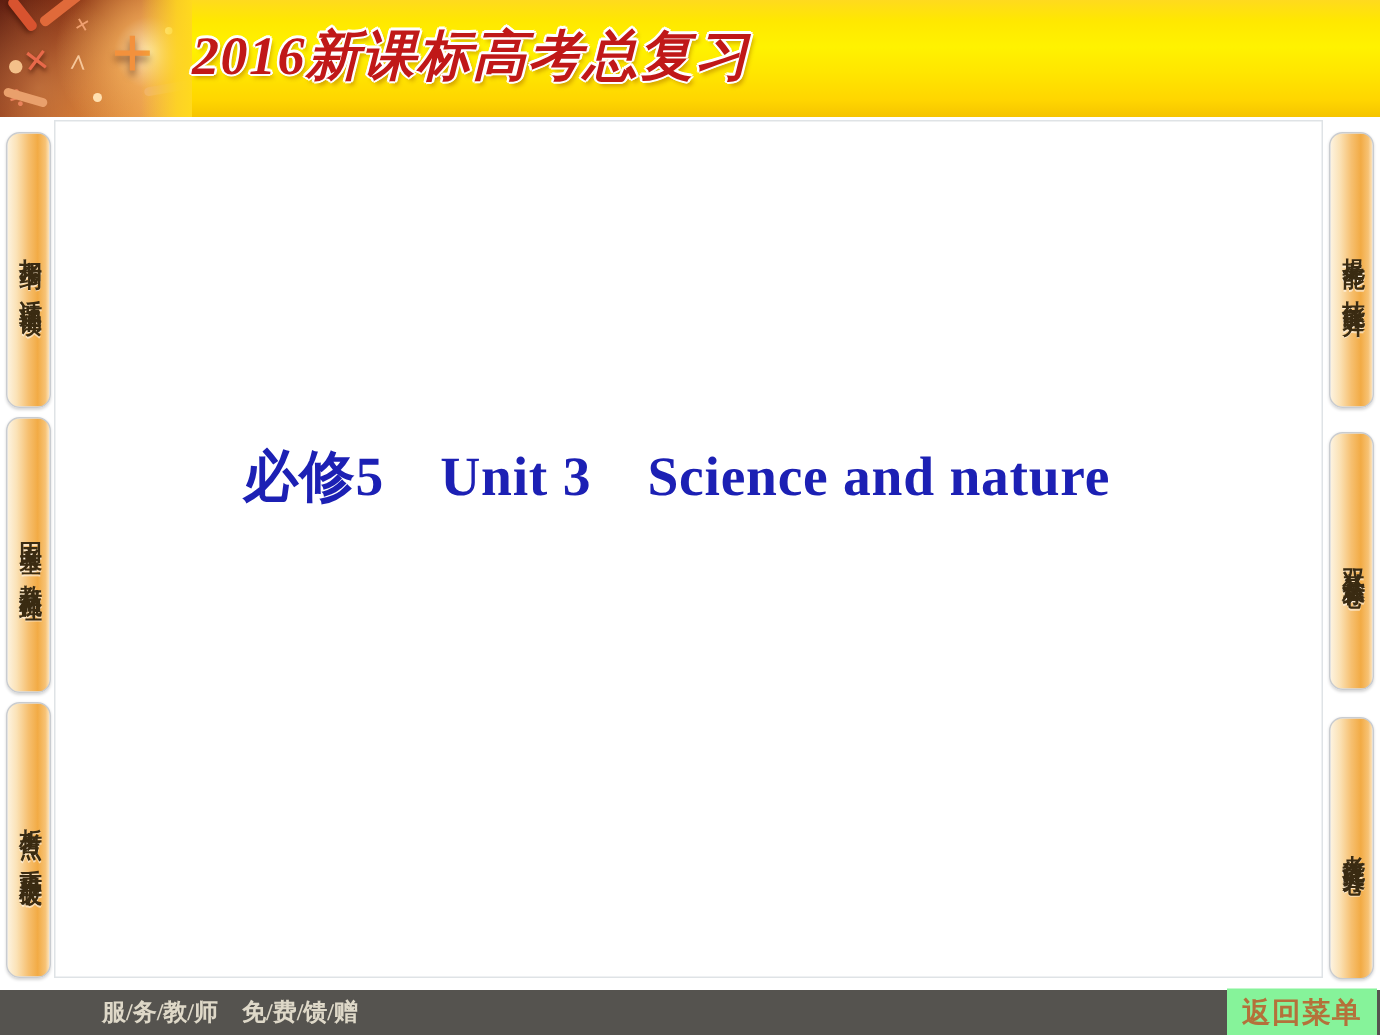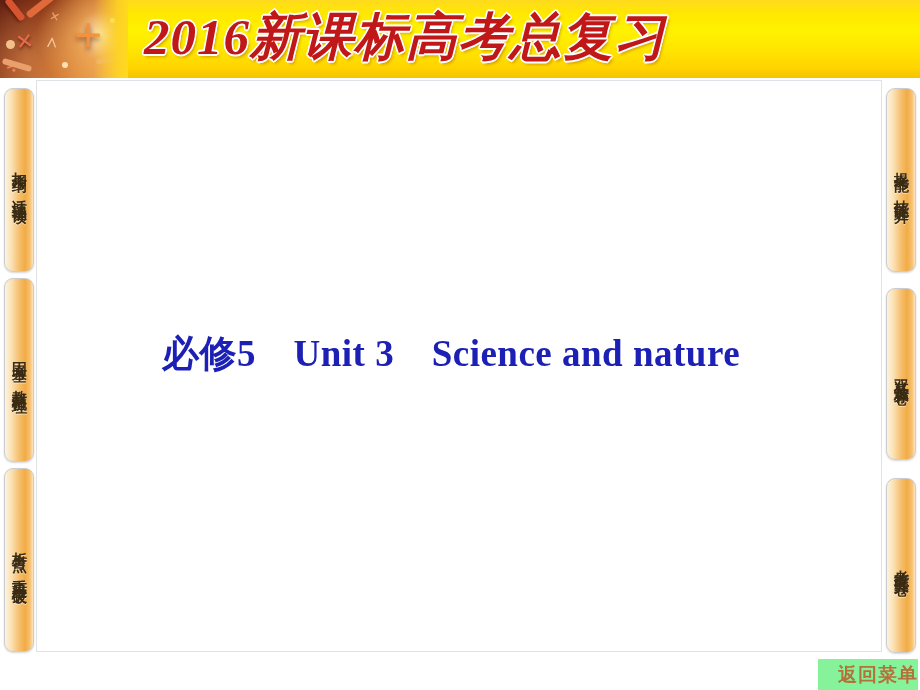--- a/index.html
+++ b/index.html
@@ -75,33 +75,32 @@
     background: linear-gradient(90deg, rgba(240,170,80,0) 0%, rgba(255,216,30,0.85) 70%, #ffd91e 100%);
   }
 
   .header-title {
     position: absolute;
     left: 128px; top: 8px;
     height: 58px;
     display: flex;
     align-items: center;
     font-family: "Liberation Serif", serif;
-    font-size: 51px;
+    font-size: 36px;
     font-weight: bold;
     font-style: italic;
     letter-spacing: 1px;
     color: #c01818;
     text-shadow:
        1.6px 0 0 #ffffff, -1.6px 0 0 #ffffff,
        0 1.6px 0 #ffffff, 0 -1.6px 0 #ffffff,
        1.2px 1.2px 0 #ffffff, -1.2px 1.2px 0 #ffffff,
        1.2px -1.2px 0 #ffffff, -1.2px -1.2px 0 #ffffff,
        2px 3px 3px rgba(120,40,0,0.35);
     white-space: nowrap;
-    padding-left: 16px;
   }
   .header-edition {
     position: absolute;
     right: 18px; top: 14px;
     font-family: "Liberation Serif", serif;
     font-size: 30px;
     font-weight: bold;
     color: #0a0a0a;
     white-space: nowrap;
   }
@@ -119,21 +118,20 @@
   .slide-title {
     position: absolute;
     left: 162px;
     top: 293px;
     font-family: "Liberation Serif", serif;
     font-size: 37px;
     font-weight: bold;
     color: #1c20b4;
     white-space: nowrap;
     letter-spacing: 0.5px;
-    margin-top: 36px;
   }
 
   
   .tab {
     position: absolute;
     width: 30px;
     border: 1px solid #c9ccd0;
     border-radius: 9px;
     background: linear-gradient(90deg,
         #fdf3e0 0%,
@@ -191,21 +189,21 @@
     letter-spacing: 0px;
     white-space: pre;
   }
   .menu-button {
     position: absolute;
     left: 818px; top: 659px;
     width: 100px; height: 31px;
     background: #86f39a;
     display: flex;
     align-items: center;
-    justify-content: flex-end;
+    justify-content: center;
     cursor: pointer;
   }
   .menu-button-label {
     font-family: "Liberation Serif", serif;
     font-size: 19px;
     font-weight: bold;
     color: #b4713a;
     letter-spacing: 1px;
     white-space: nowrap;
   }
@@ -253,18 +251,21 @@
   <div class="tab tab-r1">
     <span class="tab-label">提考能·技能速升</span>
   </div>
   <div class="tab tab-r2">
     <span class="tab-label">双基达标卷</span>
   </div>
   <div class="tab tab-r3">
     <span class="tab-label">考能提升卷</span>
   </div>
 
+  <div class="footer">
+    <div class="footer-text">服/务/教/师    免/费/馈/赠</div>
+  </div>
 
   <div class="menu-button">
     <span class="menu-button-label">返回菜单</span>
   </div>
 
 </div>
 
 </body></html>

